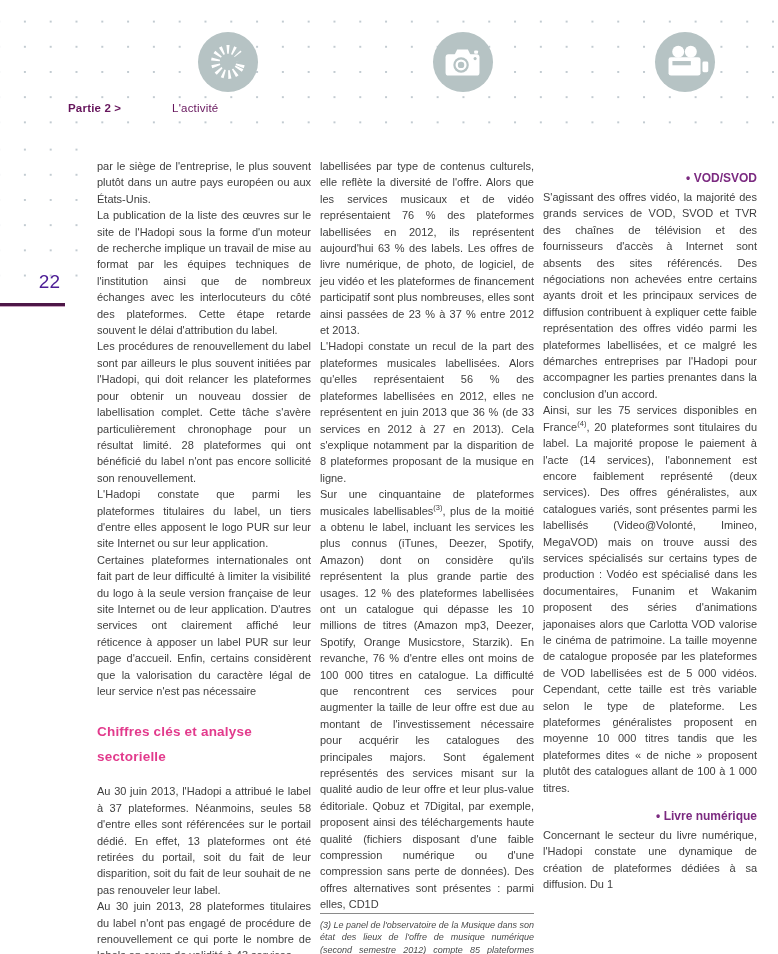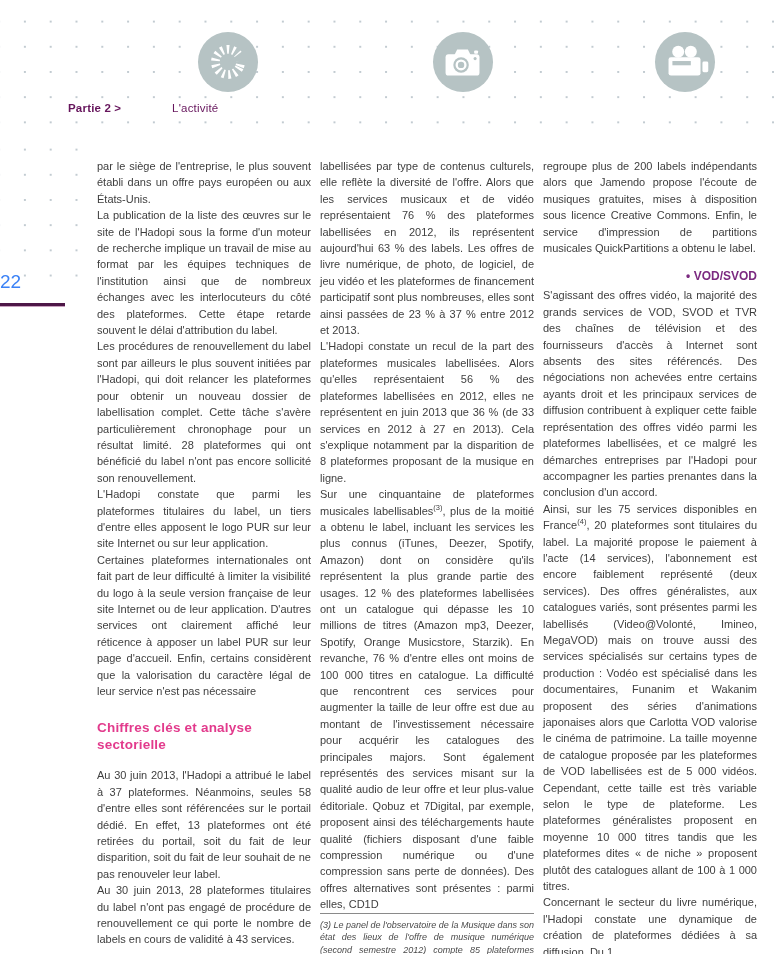--- a/index.html
+++ b/index.html
@@ -30,21 +30,21 @@
     position:absolute; left:68px; top:102px;
     font-size:11.5px; color:#66155c; letter-spacing:.2px;
     background:rgba(255,255,255,.0);
   }
   .breadcrumb .bc-part { font-weight:bold;text-align:right; }
   .breadcrumb .bc-sep { font-weight:bold; margin:0 3px; }
   .breadcrumb .bc-section { font-weight:normal;padding-left:48px; }
 
   .page-number {
     position:absolute; left:0; top:271px; width:60px;
-    text-align:left; font-size:19px; color:#3b82f6;
+    text-align:right; font-size:19px; color:#4c1d95;
   }
   .page-rule {
     position:absolute; left:0; top:303px; width:65px; height:4px;
     background:#4d1747; border-bottom:1px solid #c9a0bf;
   }
 
   .col {
     position:absolute; top:158px; width:214px; height:778px;
     display:flex; flex-direction:column;
   }
@@ -56,21 +56,21 @@
     margin:0; font-size:11px; line-height:16.4px;
     color:#3e3e3e; text-align:justify;
   }
   .gap { margin-top:16px; }
   .hb {
     margin:13px 0 3px 0; font-size:12px; line-height:15px;
     color:#7b2a80; font-weight:bold;
     padding-left:11px; text-indent:-11px;text-align:right;
   }
   .hs {
-    margin:20px 0 14px 0; font-size:13.5px; line-height:17px;
+    margin:20px 0 14px 0; font-size:13.5px; line-height:25px;
     color:#e23a8c; font-weight:bold; letter-spacing:.2px;
   }
   sup { font-size:7.5px; line-height:0; vertical-align:super; }
 
   .footnote {
     margin-top:auto;
     border-top:1px solid #8a8a8a;
     padding-top:5px;
     font-size:9px; font-style:italic; line-height:12.4px;
     color:#4a4a4a; text-align:justify;
@@ -112,38 +112,38 @@
 </div>
 
 <div class="breadcrumb">
   <span class="bc-part">Partie 2</span><span class="bc-sep">&gt;</span><span class="bc-section">L'activité</span>
 </div>
 
 <div class="page-number">22</div>
 <div class="page-rule"></div>
 
 <div class="col col-1">
-  <p class="body">par le siège de l'entreprise, le plus souvent établi dans un offre pays européen ou aux États-Unis.</p>
+  <p class="body">par le siège de l'entreprise, le plus souvent plutôt dans un autre pays européen ou aux États-Unis.</p>
   <p class="body">La publication de la liste des œuvres sur le site de l'Hadopi sous la forme d'un moteur de recherche implique un travail de mise au format par les équipes techniques de l'institution ainsi que de nombreux échanges avec les interlocuteurs du côté des plateformes. Cette étape retarde souvent le délai d'attribution du label.</p>
   <p class="body">Les procédures de renouvellement du label sont par ailleurs le plus souvent initiées par l'Hadopi, qui doit relancer les plateformes pour obtenir un nouveau dossier de labellisation complet. Cette tâche s'avère particulièrement chronophage pour un résultat limité. 28 plateformes qui ont bénéficié du label n'ont pas encore sollicité son renouvellement.</p>
   <p class="body">L'Hadopi constate que parmi les plateformes titulaires du label, un tiers d'entre elles apposent le logo PUR sur leur site Internet ou sur leur application.</p>
   <p class="body">Certaines plateformes internationales ont fait part de leur difficulté à limiter la visibilité du logo à la seule version française de leur site Internet ou de leur application. D'autres services ont clairement affiché leur réticence à apposer un label PUR sur leur page d'accueil. Enfin, certains considèrent que la valorisation du caractère légal de leur service n'est pas nécessaire</p>
   <h2 class="hs">Chiffres clés et analyse sectorielle</h2>
   <p class="body">Au 30 juin 2013, l'Hadopi a attribué le label à 37 plateformes. Néanmoins, seules 58 d'entre elles sont référencées sur le portail dédié. En effet, 13 plateformes ont été retirées du portail, soit du fait de leur disparition, soit du fait de leur souhait de ne pas renouveler leur label.</p>
   <p class="body gap">Au 30 juin 2013, 28 plateformes titulaires du label n'ont pas engagé de procédure de renouvellement ce qui porte le nombre de labels en cours de validité à 43 services.</p>
 
 </div>
 
 <div class="col col-2">
   <p class="body">labellisées par type de contenus culturels, elle reflète la diversité de l'offre. Alors que les services musicaux et de vidéo représentaient 76 % des plateformes labellisées en 2012, ils représentent aujourd'hui 63 % des labels. Les offres de livre numérique, de photo, de logiciel, de jeu vidéo et les plateformes de financement participatif sont plus nombreuses, elles sont ainsi passées de 23 % à 37 % entre 2012 et 2013.</p>
   <p class="body">L'Hadopi constate un recul de la part des plateformes musicales labellisées. Alors qu'elles représentaient 56 % des plateformes labellisées en 2012, elles ne représentent en juin 2013 que 36 % (de 33 services en 2012 à 27 en 2013). Cela s'explique notamment par la disparition de 8 plateformes proposant de la musique en ligne.</p>
   <p class="body"><span>Sur une cinquantaine de plateformes musicales labellisables</span><sup>(3)</sup><span>, plus de la moitié a obtenu le label, incluant les services les plus connus (iTunes, Deezer, Spotify, Amazon) dont on considère qu'ils représentent la plus grande partie des usages. 12 % des plateformes labellisées ont un catalogue qui dépasse les 10 millions de titres (Amazon mp3, Deezer, Spotify, Orange Musicstore, Starzik). En revanche, 76 % d'entre elles ont moins de 100 000 titres en catalogue. La difficulté que rencontrent ces services pour augmenter la taille de leur offre est due au montant de l'investissement nécessaire pour acquérir les catalogues des principales majors. Sont également représentés des services misant sur la qualité audio de leur offre et leur plus-value éditoriale. Qobuz et 7Digital, par exemple, proposent ainsi des téléchargements haute qualité (fichiers disposant d'une faible compression numérique ou d'une compression sans perte de données). Des offres alternatives sont présentes : parmi elles, CD1D</span></p>
   <div class="footnote">(3)  Le panel de l'observatoire de la Musique dans son état des lieux de l'offre de musique numérique (second semestre 2012) compte 85 plateformes actives et identifiées. Parmi elles, entre 50 et 55 seraient susceptibles d'être labellisées (hors radio, flux continu, plateformes UGC, agrégateurs et portails).</div>
 </div>
 
 <div class="col col-3">
-  <p class="body">regroupe plus de 200 labels indépendants alors que Jamendo propose l'écoute de musiques gratuites, mises à disposition sous licence Creative Commons. Enfin, le service d'impression de partitions musicales QuickPartitions a obtenu le label.</p>
   <h3 class="hb">• VOD/SVOD</h3>
   <p class="body">S'agissant des offres vidéo, la majorité des grands services de VOD, SVOD et TVR des chaînes de télévision et des fournisseurs d'accès à Internet sont absents des sites référencés. Des négociations non achevées entre certains ayants droit et les principaux services de diffusion contribuent à expliquer cette faible représentation des offres vidéo parmi les plateformes labellisées, et ce malgré les démarches entreprises par l'Hadopi pour accompagner les parties prenantes dans la conclusion d'un accord.</p>
   <p class="body"><span>Ainsi, sur les 75 services disponibles en France</span><sup>(4)</sup><span>, 20 plateformes sont titulaires du label. La majorité propose le paiement à l'acte (14 services), l'abonnement est encore faiblement représenté (deux services). Des offres généralistes, aux catalogues variés, sont présentes parmi les labellisés (Video@Volonté, Imineo, MegaVOD) mais on trouve aussi des services spécialisés sur certains types de production : Vodéo est spécialisé dans les documentaires, Funanim et Wakanim proposent des séries d'animations japonaises alors que Carlotta VOD valorise le cinéma de patrimoine. La taille moyenne de catalogue proposée par les plateformes de VOD labellisées est de 5 000 vidéos. Cependant, cette taille est très variable selon le type de plateforme. Les plateformes généralistes proposent en moyenne 10 000 titres tandis que les plateformes dites « de niche » proposent plutôt des catalogues allant de 100 à 1 000 titres.</span></p>
+  <h3 class="hb">• Livre numérique</h3>
   <p class="body"><span>Concernant le secteur du livre numérique, l'Hadopi constate une dynamique de création de plateformes dédiées à sa diffusion. Du 1</span></p>
 
 </div>
 
 </body></html>

